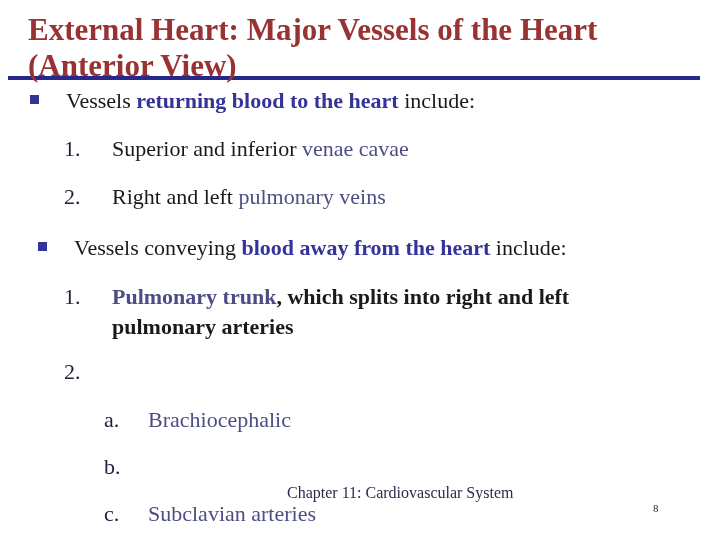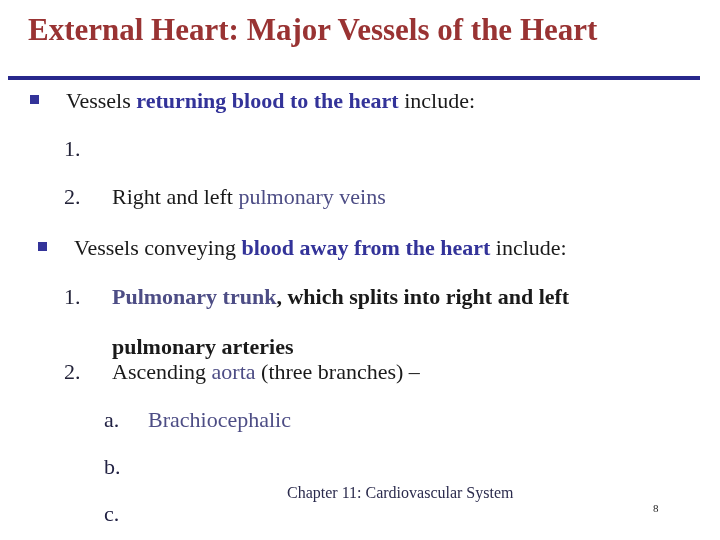--- a/index.html
+++ b/index.html
@@ -26,79 +26,81 @@
   .row {
     position: absolute; font-size: 22px; color: #1a1a1a;
     line-height: 28px; z-index: 3; white-space: nowrap;
   }
   .emph { font-weight: bold; color: #333399; margin-top: 22px; }
   .term { color: #4D4D85; }
   .num-row { display: flex; }
   .num { flex: 0 0 48px; color: #222238; }
   .letter { flex: 0 0 44px; color: #222244; }
   .itxt { white-space: normal; }
-  .wrap2 { display: block; margin-top: 20px; }
+  .wrap2 { display: block; }
   .footer {
     position: absolute; left: 287px; top: 484px;
     font-size: 16px; color: #2b2b4d; z-index: 2;
     white-space: nowrap;
   }
   .page-num {
     position: absolute; left: 653px; top: 502px;
     font-size: 11px; color: #222222; z-index: 2;
   }
 </style>
 </head>
 <body>
 
 <div class="slide">
 
   <div class="title">
     <div>External Heart: Major Vessels of the Heart</div>
+    <div>(Anterior View)</div>
   </div>
   <div class="title-rule"></div>
 
   <div class="sq sq1"></div>
   <div class="row" style="left:66px; top:87px;">
     <span>Vessels </span><span class="emph">returning blood to the heart</span><span> include:</span>
   </div>
 
   <div class="row num-row" style="left:64px; top:135px;">
     <span class="num">1.</span>
+    <span class="itxt"><span>Superior and inferior </span><span class="term">venae cavae</span></span>
   </div>
 
   <div class="row num-row" style="left:64px; top:183px;">
     <span class="num">2.</span>
     <span class="itxt"><span>Right and left </span><span class="term">pulmonary veins</span></span>
   </div>
 
   <div class="sq sq2"></div>
   <div class="row" style="left:74px; top:234px;text-align:center;">
     <span>Vessels conveying </span><span class="emph">blood away from the heart</span><span> include:</span>
   </div>
 
   <div class="row num-row" style="left:64px; top:282px; line-height:30px;">
     <span class="num">1.</span>
     <span class="itxt" style="width:500px;font-weight:bold;"><span class="term">Pulmonary trunk</span><span>, which splits into right and left</span><span class="wrap2">pulmonary arteries</span></span>
   </div>
 
   <div class="row num-row" style="left:64px; top:358px;">
     <span class="num">2.</span>
-    <span class="itxt"><span>Ascending </span><span class="term">aorta</span><span> (three branches) –</span></span>
   </div>
 
   <div class="row num-row" style="left:104px; top:406px;">
     <span class="letter">a.</span>
     <span class="itxt term">Brachiocephalic</span>
   </div>
 
   <div class="row num-row" style="left:104px; top:453px;">
     <span class="letter">b.</span>
   </div>
 
   <div class="row num-row" style="left:104px; top:500px;">
     <span class="letter">c.</span>
+    <span class="itxt term">Subclavian arteries</span>
   </div>
 
   <div class="footer">Chapter 11: Cardiovascular System</div>
   <div class="page-num">8</div>
 
 </div>
 
 </body></html>

